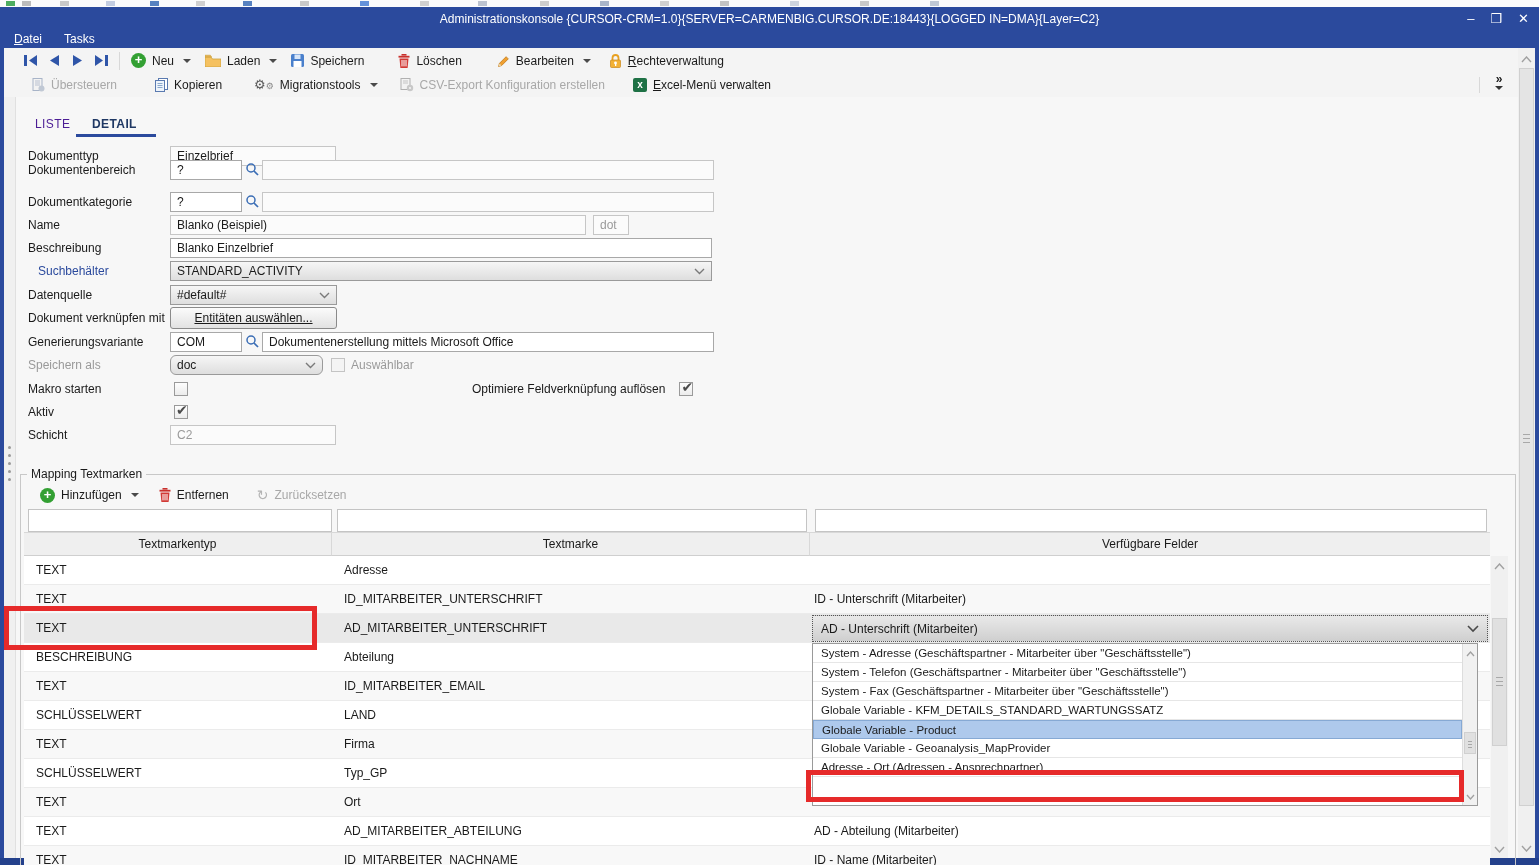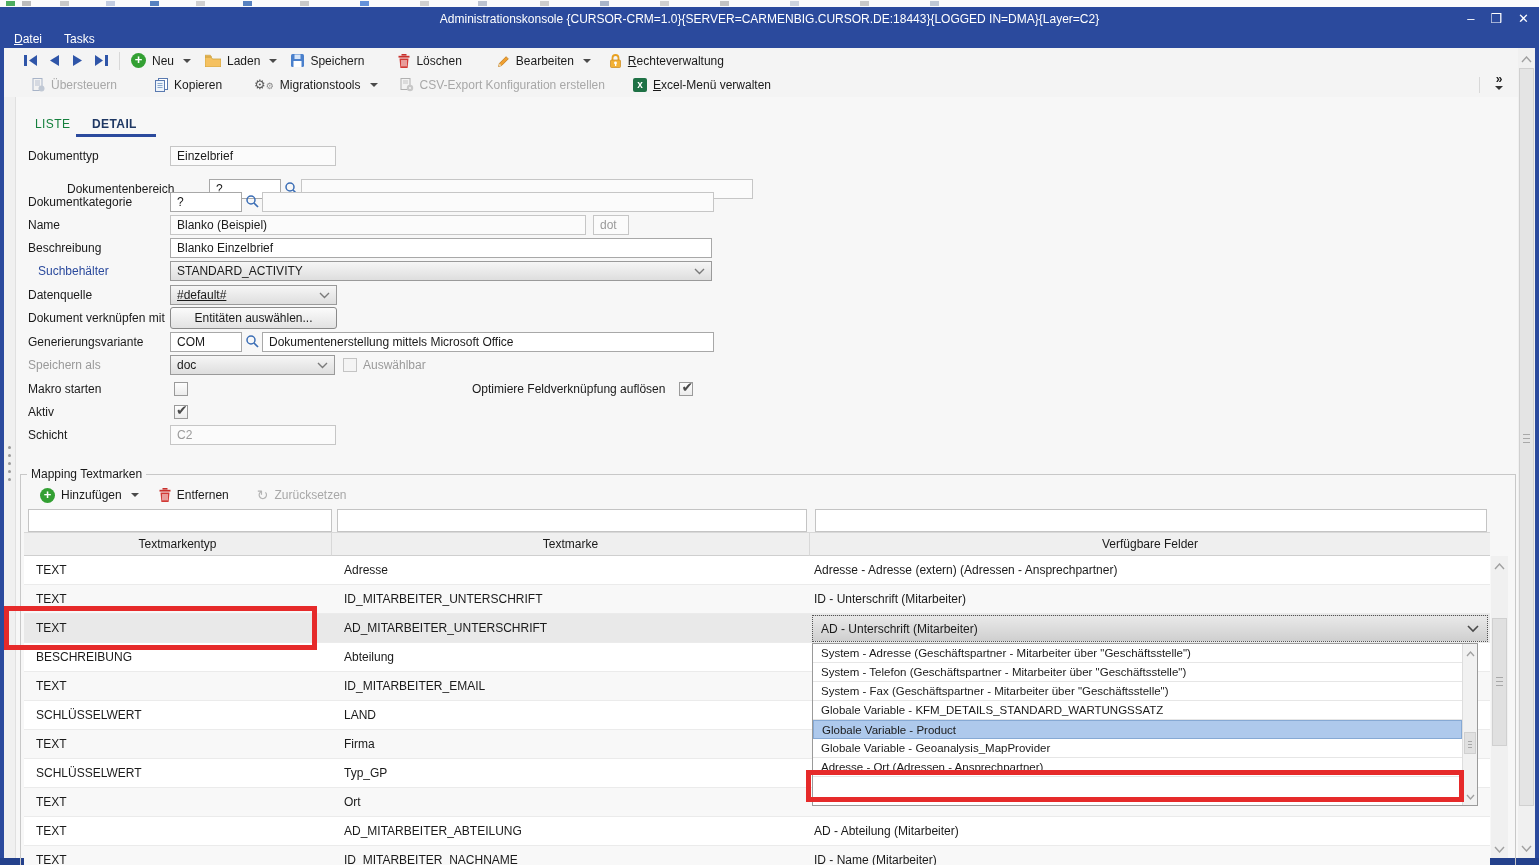--- a/index.html
+++ b/index.html
@@ -35,37 +35,37 @@
            line-height:14px; text-align:center; display:inline-block; border-radius:2px; }
   .gearchar { color:#5a5a5a; font-size:13px; }
 
   
   .sidestrip { left:4px; top:48px; width:12px; height:810px; background:#f0f0f0; border-right:1px solid #e0e0e0;
                font-size:9px; color:#8a8a8a; }
   .grip-dots { position:absolute; left:4px; width:3px; height:3px; background:#9a9a9a; border-radius:50%; }
 
   
   .tab { font-size:12px; letter-spacing:.4px; }
-  .tab.inactive { color:#15803d; }
+  .tab.inactive { color:#4c1d95; }
   .tab.active { color:#1f3864; font-weight:bold; }
   .tab-underline { background:#2b4a9d; height:3px; }
 
   
   .frow { position:absolute; left:28px; height:20px; display:flex; align-items:center; }
   .flabel { width:142px; color:#1a1a1a; }
   .flabel.blue { color:#2b4a9d; padding-left:10px; }
   .flabel.gray { color:#9a9a9a; }
   .box { height:20px; border:1px solid #c6c6c6; background:#fbfbfb; display:inline-flex; align-items:center;
          padding:0 6px; color:#1a1a1a; }
   .box.white { background:#fff; border-color:#a8a8a8; }
   .box.grayedtext { color:#9a9a9a; }
   .combo { height:20px; border:1px solid #9a9a9a; background:linear-gradient(#f6f6f6,#dedede);
            display:inline-flex; align-items:center; justify-content:space-between; padding:0 6px; }
   .btn { height:22px; border:1px solid #8a8a8a; border-radius:3px; background:linear-gradient(#fbfbfb,#e2e2e2);
-         display:inline-flex; align-items:center; justify-content:center; padding:0 10px; }
+         display:inline-flex; align-items:center; justify-content:center; padding:0 10px;text-decoration:underline; }
   .cb { width:14px; height:14px; border:1px solid #9a9a9a; background:linear-gradient(#fefefe,#ececec);
         display:inline-block; position:relative; }
   .cb.checked::after { content:"✔"; position:absolute; left:1px; top:-4px; font-size:14px; color:#4c4c4c; }
   .cb.disabled { border-color:#c4c4c4; background:#f4f4f4; }
   .mag { margin:0 3px; }
 
   
   fieldset.mapping { position:absolute; left:20px; top:467px; width:1496px; height:420px;
                      border:1px solid #c8c8c8; background:transparent; }
   fieldset.mapping legend { font-size:12px; color:#1a1a1a; padding:0 4px; margin-left:6px; }
@@ -303,21 +303,21 @@
     <div class="abs tab-underline" style="left:60px;top:37px;width:80px;"></div>
   </div>
 
   <div class="frow" style="top:146px;">
     <span class="flabel">Dokumenttyp</span>
     <span class="box" style="width:166px;">
         <span>Einzelbrief</span>
       </span>
   </div>
 
-  <div class="frow" style="top:179px;margin-left:39px;">
+  <div class="frow" style="top:160px;">
     <span class="flabel">Dokumentenbereich</span>
     <span class="box white" style="width:72px;">
         <span>?</span>
       </span>
     <span class="mag"><svg width="14" height="14">
           <circle cx="6" cy="6" r="4" fill="none" stroke="#3a6db5" stroke-width="1.5"></circle>
           <line x1="9" y1="9" x2="13" y2="13" stroke="#3a6db5" stroke-width="1.7"></line>
         </svg></span>
     <span class="box" style="width:452px;"></span>
   </div>
@@ -356,21 +356,21 @@
     <span class="combo" style="width:542px;">
         <span>STANDARD_ACTIVITY</span>
         <svg width="11" height="7">
           <polyline points="1,1 5.5,5.5 10,1" fill="none" stroke="#7a7a7a" stroke-width="1.4"></polyline>
         </svg>
       </span>
   </div>
 
   <div class="frow" style="top:285px;">
     <span class="flabel">Datenquelle</span>
-    <span class="combo" style="width:167px;text-decoration:underline;">
+    <span class="combo" style="width:167px;">
         <span>#default#</span>
         <svg width="11" height="7">
           <polyline points="1,1 5.5,5.5 10,1" fill="none" stroke="#7a7a7a" stroke-width="1.4"></polyline>
         </svg>
       </span>
   </div>
 
   <div class="frow" style="top:308px;">
     <span class="flabel">Dokument verknüpfen mit</span>
     <span class="btn" style="width:167px;">Entitäten auswählen...</span>
@@ -385,21 +385,21 @@
           <circle cx="6" cy="6" r="4" fill="none" stroke="#3a6db5" stroke-width="1.5"></circle>
           <line x1="9" y1="9" x2="13" y2="13" stroke="#3a6db5" stroke-width="1.7"></line>
         </svg></span>
     <span class="box white" style="width:452px;">
         <span>Dokumentenerstellung mittels Microsoft Office</span>
       </span>
   </div>
 
   <div class="frow" style="top:355px;">
     <span class="flabel gray">Speichern als</span>
-    <span class="combo" style="width:165px;">
+    <span class="combo" style="width:153px;border-radius:6px;">
         <span>doc</span>
         <svg width="11" height="7">
           <polyline points="1,1 5.5,5.5 10,1" fill="none" stroke="#7a7a7a" stroke-width="1.4"></polyline>
         </svg>
       </span>
     <span class="cb disabled" style="margin-left:8px;"></span>
     <span style="margin-left:6px;color:#9a9a9a;">Auswählbar</span>
   </div>
 
   <div class="frow" style="top:379px;">
@@ -460,21 +460,20 @@
   <div class="hdr" style="left:332px;width:478px;">
       <span>Textmarke</span>
     </div>
   <div class="hdr" style="left:810px;width:680px;border-right:none;">
       <span>Verfügbare Felder</span>
     </div>
 
   <div class="trow" style="top:556px;">
     <span class="tcell1">TEXT</span>
       <span class="tcell2">Adresse</span>
-      <span class="tcell3">Adresse - Adresse (extern) (Adressen - Ansprechpartner)</span>
   </div>
   <div class="trow alt" style="top:585px;">
     <span class="tcell1">TEXT</span>
       <span class="tcell2">ID_MITARBEITER_UNTERSCHRIFT</span>
       <span class="tcell3">ID - Unterschrift (Mitarbeiter)</span>
   </div>
   <div class="trow sel" style="top:614px;">
     <span class="tcell1">TEXT</span>
       <span class="tcell2">AD_MITARBEITER_UNTERSCHRIFT</span>
       <span class="tcell3"></span>

